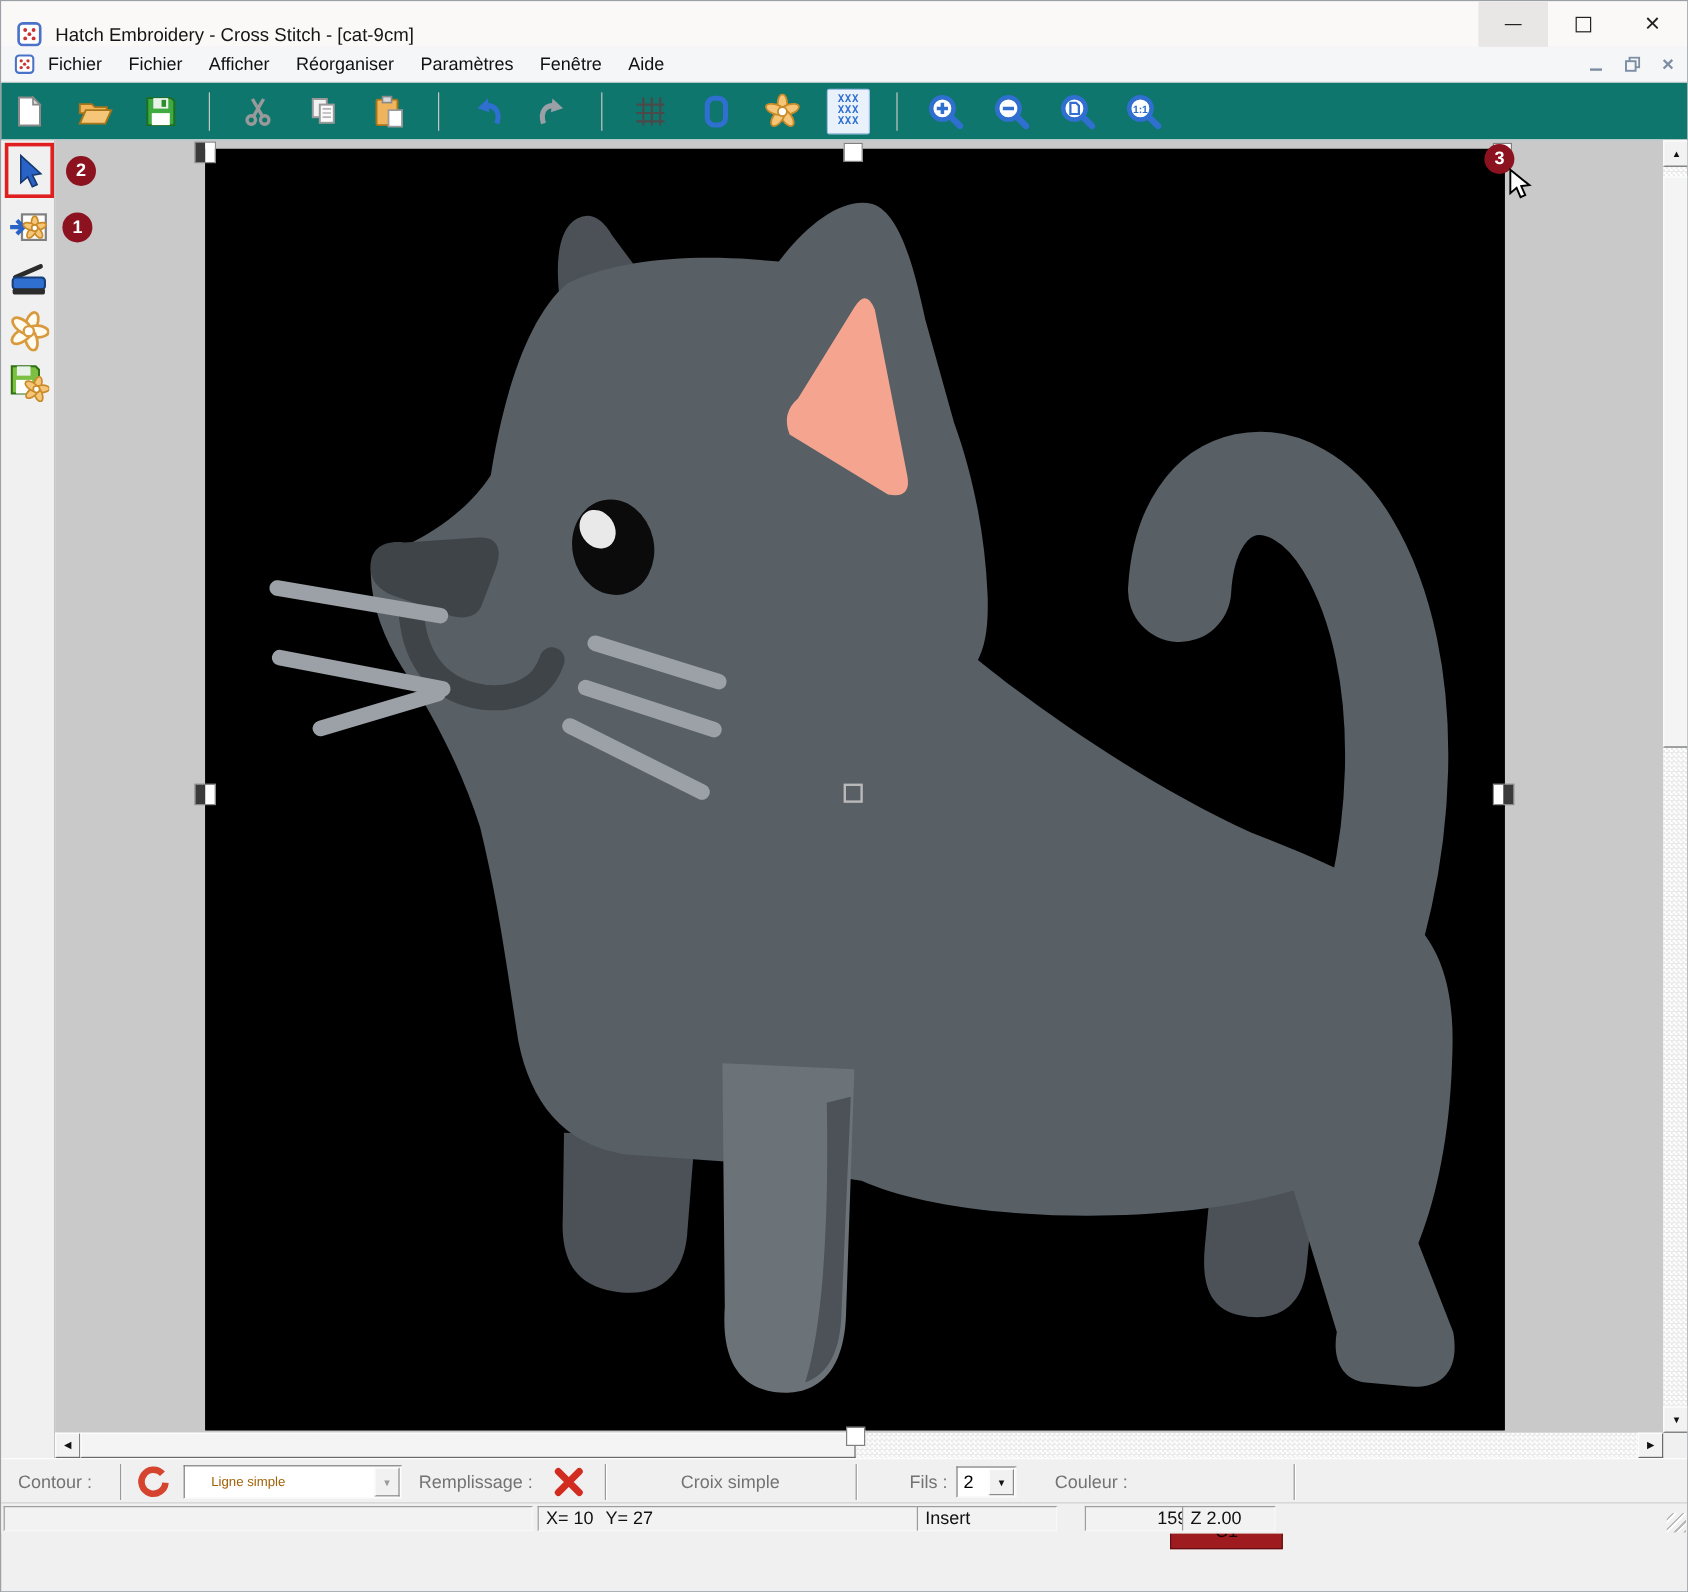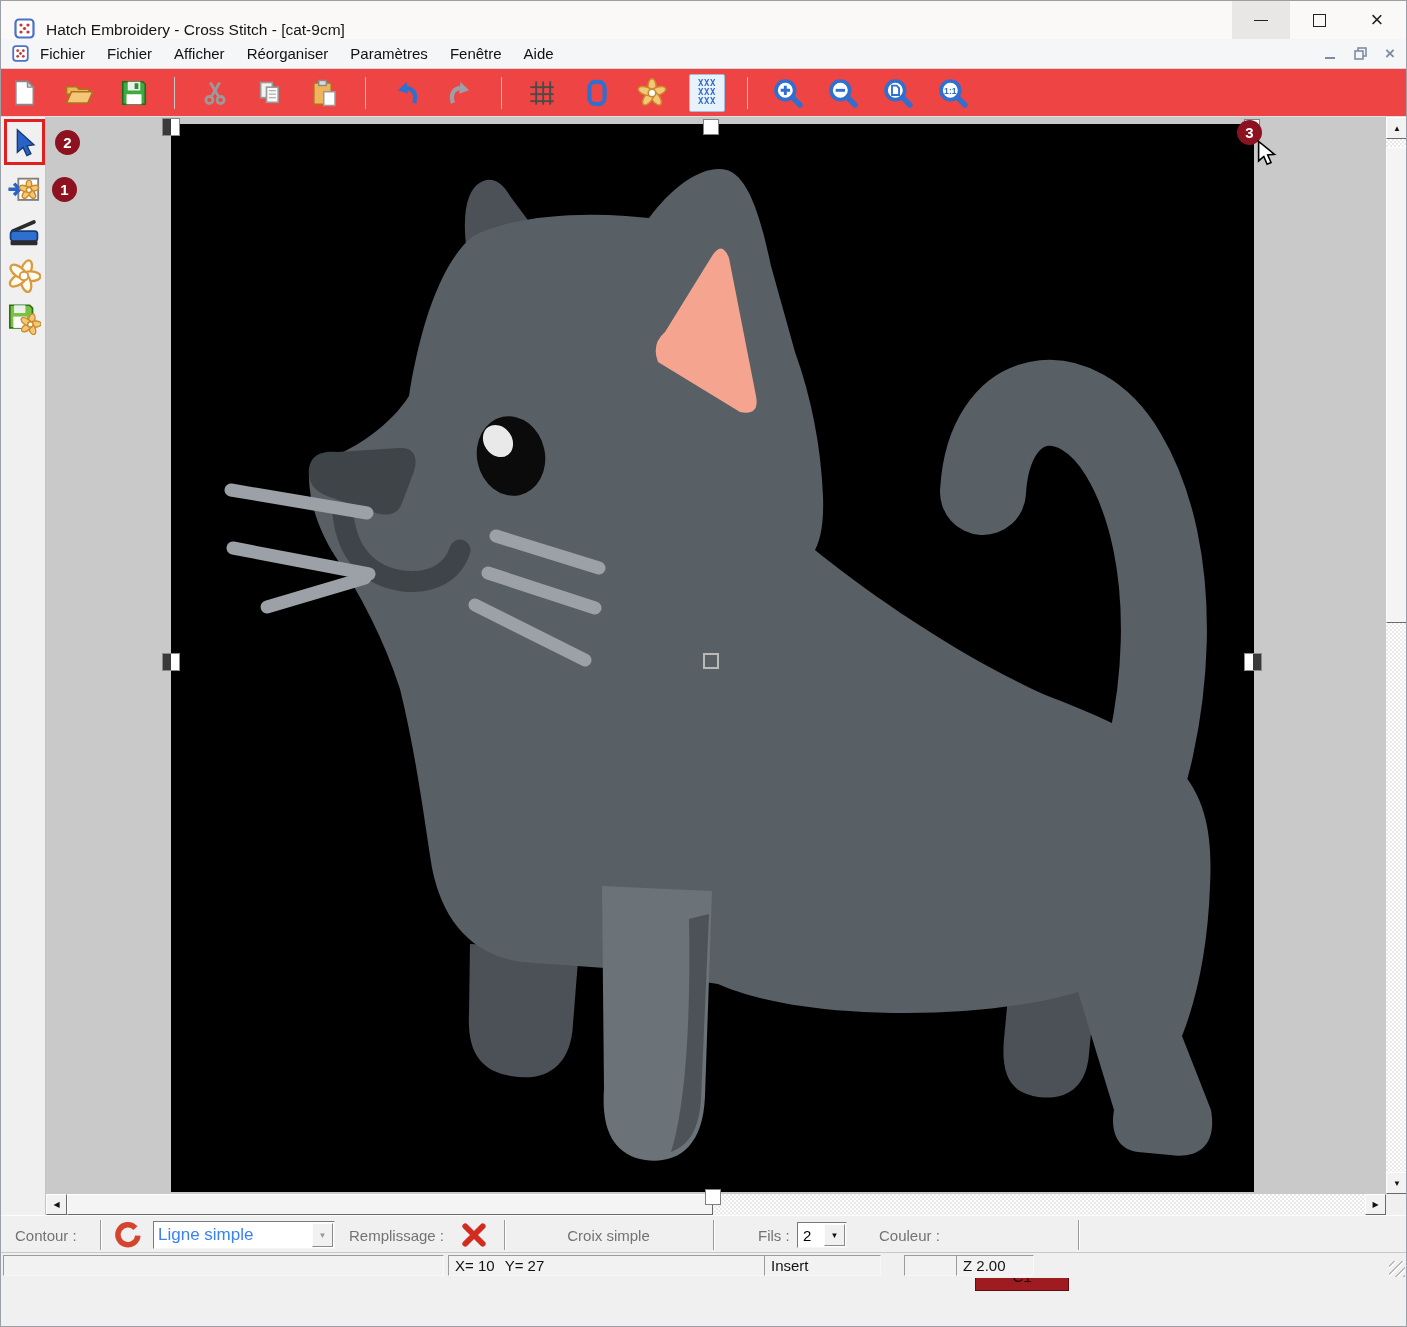--- a/index.html
+++ b/index.html
@@ -21,21 +21,21 @@
   .glyph-close { font-size:22px; color:#222; line-height:1; font-weight:300; }
   
   .menubar { height:30px; background:#f5f6f8; border-bottom:1px solid #d6d6d6; display:flex; align-items:center; }
   .menubar .appicon { margin-left:11px; width:17px; height:17px; flex:none; }
   .menuitem { padding:0 11px; font-size:15px; color:#111; height:100%; display:flex; align-items:center; cursor:default; }
   .menubar .spacer { flex:1; }
   .mdibtn { width:28px; height:22px; display:flex; align-items:center; justify-content:center; color:#7d8ea3; margin-right:2px; }
   .mdi-min { width:10px; border-top:2px solid #7d8ea3; margin-top:8px; }
   .mdi-close { font-size:17px; font-weight:bold; color:#7d8ea3; line-height:1; }
   
-  .toolbar { height:48px; background:#ef4444; border-bottom:1px solid #dedede; display:flex; align-items:center; padding-left:5px; gap:19px; }
+  .toolbar { height:48px; background:#0f766e; border-bottom:1px solid #dedede; display:flex; align-items:center; padding-left:5px; gap:19px; }
   .tbtn { width:36px; height:38px; display:flex; align-items:center; justify-content:center; border-radius:2px; }
   .tbtn.pressed { background:#e9f1fb; border:1px solid #9ebfe4; }
   .tsep { width:1px; height:32px; background:#c6c6c6; margin:0 3px; flex:none; }
   .xxxtxt { font-family:"DejaVu Sans Mono", monospace; font-weight:bold; font-size:9px; line-height:9px; color:#2f6fd0; text-align:center; letter-spacing:0.5px; }
   
   .tabbar { height:47px; background:#ececec; border-bottom:1px solid #a8a8a8; position:relative; }
   .tab { position:absolute; top:0; display:flex; align-items:center; justify-content:center; font-size:17px; color:#3d7fd9; }
   .tab.image { left:0; width:148px; height:46px;
     background-color:#fafafa; background-image:radial-gradient(#dfdfdf 1px, transparent 1px); background-size:4px 4px;
     border-right:1px solid #9f9f9f; }
@@ -66,21 +66,21 @@
   .sthumb { background:#f4f4f4; border:1px solid; border-color:#fdfdfd #6a6a6a #6a6a6a #fdfdfd; }
   .hscroll { height:21px; position:relative; }
   .vcol { width:22px; display:flex; flex-direction:column; flex:none; }
   .vscroll { height:1077px; position:relative; }
   .corner { height:21px; background:#f0f0f0; }
   
   .propbar { height:38px; background:#f0f0f0; border-top:1px solid #fcfcfc; border-bottom:1px solid #c8c8c8; position:relative; font-size:15px; }
   .plabel { position:absolute; top:0; height:38px; display:flex; align-items:center; color:#737373; }
   .psep { position:absolute; top:4px; height:30px; width:2px; border-left:1px solid #9a9a9a; border-right:1px solid #fff; }
   .dropdown { position:absolute; top:5px; height:28px; background:#fff; border:1px solid; border-color:#7a7a7a #f5f5f5 #f5f5f5 #7a7a7a; display:flex; align-items:center; }
-  .dropdown .val { flex:1; padding-left:4px; font-size:17px; color:#3b82f6; }
+  .dropdown .val { flex:1; padding-left:22px; font-size:11px; color:#a16207; }
   .droparrow { width:21px; height:24px; margin-right:1px; background:#f1f1f1; border:1px solid; border-color:#fdfdfd #8a8a8a #8a8a8a #fdfdfd; display:flex; align-items:center; justify-content:center; font-size:8px; color:#9a9a9a; }
   .combo { position:absolute; top:6px; height:26px; display:flex; border:1px solid; border-color:#7a7a7a #f5f5f5 #f5f5f5 #7a7a7a; background:#fff; }
   .combo .val { width:26px; padding-left:5px; font-size:15px; color:#000; display:flex; align-items:center; }
   .combo .droparrow { height:22px; margin:1px 1px 0 0; color:#111; }
   .c1btn { position:absolute; top:4px; height:29px; background:var(--c1_red); border:1px solid #5f0d10; color:#1c0404; font-size:15px; display:flex; align-items:center; justify-content:center;margin-top:42px; }
   
   .statusbar { height:25px; background:#f0f0f0; position:relative; font-size:15px; }
   .spanel { position:absolute; top:2px; height:21px; background:#f2f2f2; border:1px solid; border-color:#9c9c9c #f8f8f8 #f8f8f8 #9c9c9c; display:flex; align-items:center; padding:0 6px; color:#111; }
   .grip { position:absolute; right:1px; bottom:1px; width:16px; height:16px;
     background:repeating-linear-gradient(135deg, transparent 0 3px, #b9b9b9 3px 4.5px, #fdfdfd 4.5px 6px); }
@@ -466,19 +466,19 @@
     <div class="spanel" style="left:447px; width:332px; gap:10px;">
       <span>X= 10</span>
       <span>Y= 27</span>
     </div>
     <div class="spanel" style="left:763px; width:117px;">
       <span>Insert</span>
     </div>
     <div class="spanel" style="left:903px; width:109px; justify-content:flex-end;">
       <span>15908</span>
     </div>
-    <div class="spanel" style="left:955px; width:78px;">
+    <div class="spanel" style="left:984px; width:78px;">
       <span>Z 2.00</span>
     </div>
     <div class="grip"></div>
   </div>
 
 </div>
 
 </body></html>

